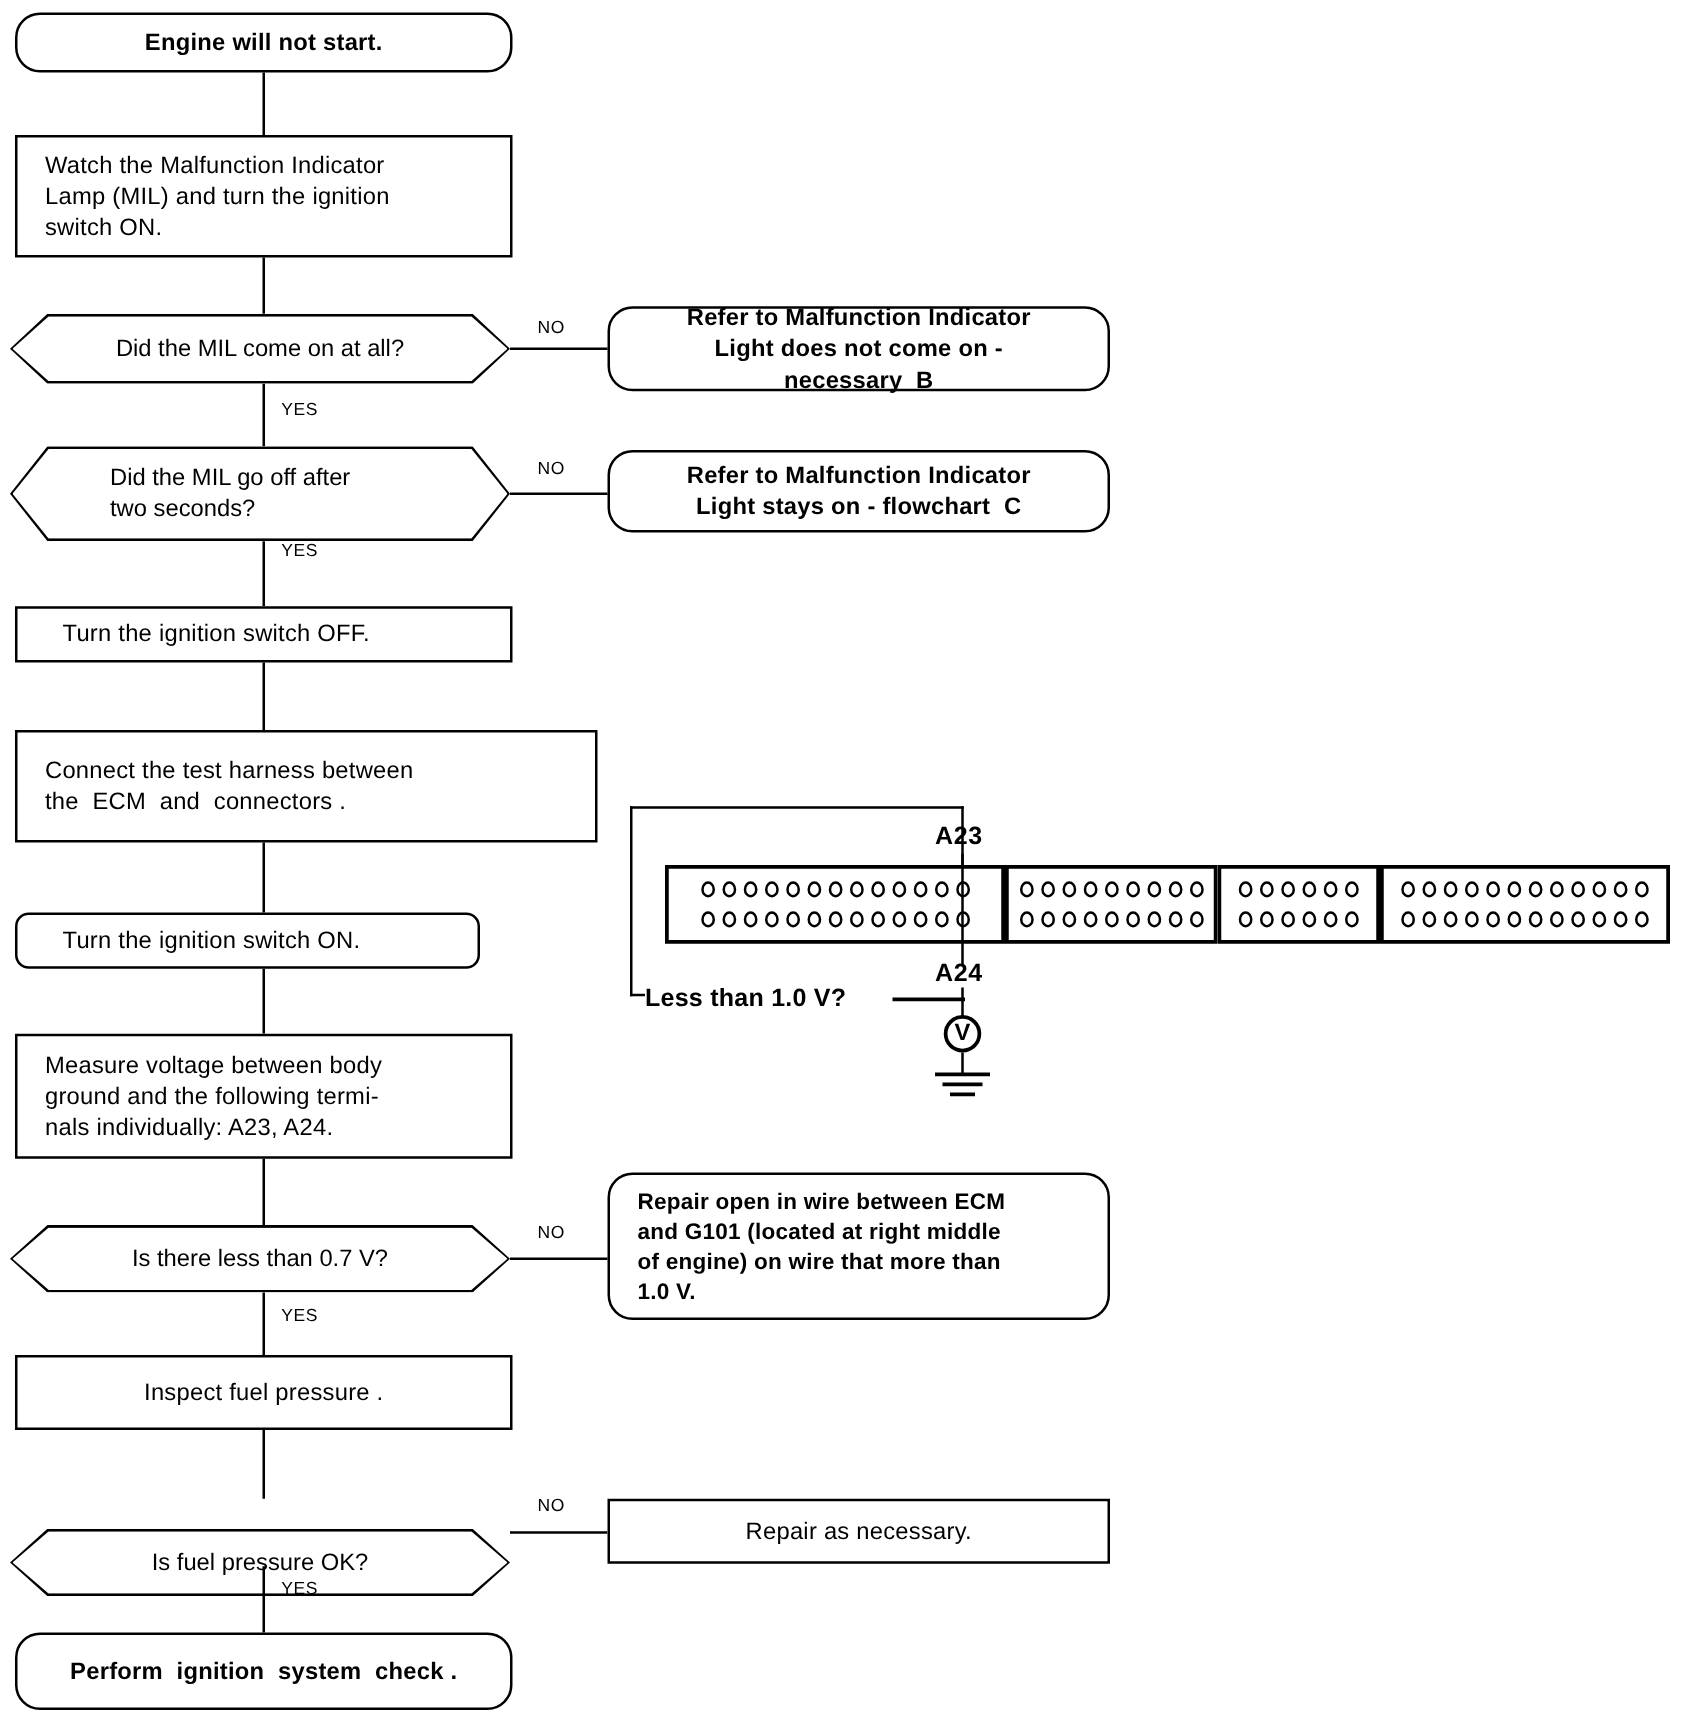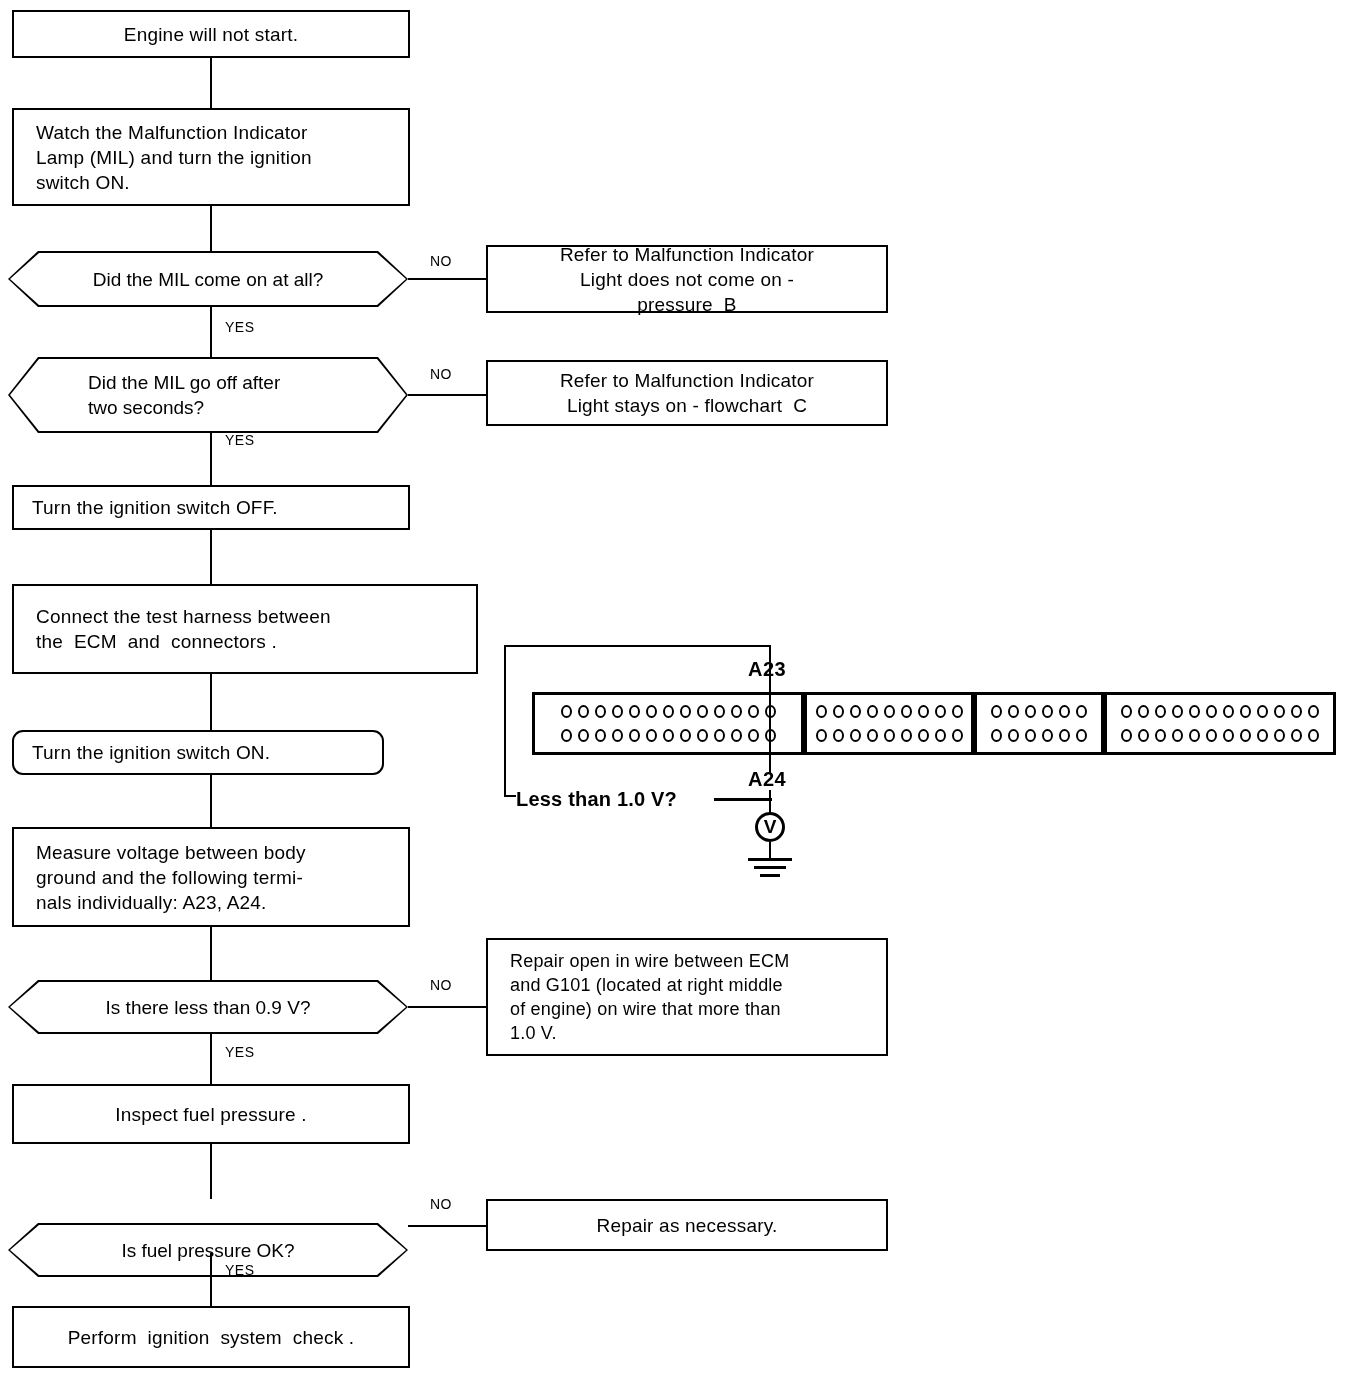--- a/index.html
+++ b/index.html
@@ -24,24 +24,24 @@
     box-sizing: border-box;
     background: #fff;
     display: flex;
     flex-direction: column;
     justify-content: center;
     font-size: 19px;
     line-height: 25px;
     letter-spacing: .2px;
   }
   .box .line { white-space: pre; }
-  .box.pad-l { padding-left: 18px; }
+  .box.pad-l { padding-left: 36px; }
   .box.pad-l2 { padding-left: 22px; }
   .box.center { align-items: center; text-align: center; }
-  .box.bold { font-weight: normal; }
+  .box.bold { font-weight: bold; border-radius: 20px; }
 
   
   .hex {
     position: absolute;
     box-sizing: border-box;
     background: #000;
     display: flex;
     align-items: center;
     justify-content: center;
     -webkit-clip-path: polygon(0% 50%, 30px 0%, calc(100% - 30px) 0%, 100% 50%, calc(100% - 30px) 100%, 30px 100%);
@@ -146,21 +146,21 @@
     <div class="inner"></div>
     <div class="htext">Did the MIL come on at all?</div>
   </div>
 
   <div class="hline" style="left:408px; top:278px; width:78px;"></div>
   <div class="edgelabel" style="left:430px; top:251px;">NO</div>
 
   <div class="box center bold" style="left:486px; top:245px; width:402px; height:68px;">
     <div class="line">Refer to Malfunction Indicator</div>
     <div class="line">Light does not come on -</div>
-    <div class="line">pressure  B</div>
+    <div class="line">necessary  B</div>
   </div>
 
   <div class="vline" style="left:210px; top:307px; height:50px;"></div>
   <div class="edgelabel" style="left:225px; top:317px;">YES</div>
 
   <div class="hex lefttext" style="left:8px; top:357px; width:400px; height:76px;">
     <div class="inner"></div>
     <div class="htext"><span>Did the MIL go off after</span><br><span>two seconds?</span></div>
   </div>
 
@@ -197,21 +197,21 @@
   <div class="box pad-l2" style="left:12px; top:827px; width:398px; height:100px;">
     <div class="line">Measure voltage between body</div>
     <div class="line">ground and the following termi-</div>
     <div class="line">nals individually: A23, A24.</div>
   </div>
 
   <div class="vline" style="left:210px; top:927px; height:53px;"></div>
 
   <div class="hex" style="left:8px; top:980px; width:400px; height:54px;">
     <div class="inner"></div>
-    <div class="htext">Is there less than 0.9 V?</div>
+    <div class="htext">Is there less than 0.7 V?</div>
   </div>
 
   <div class="hline" style="left:408px; top:1006px; width:78px;"></div>
   <div class="edgelabel" style="left:430px; top:975px;">NO</div>
 
   <div class="box pad-l2 bold" style="left:486px; top:938px; width:402px; height:118px; font-size:18px; line-height:24px;">
     <div class="line">Repair open in wire between ECM</div>
     <div class="line">and G101 (located at right middle</div>
     <div class="line">of engine) on wire that more than</div>
     <div class="line">1.0 V.</div>

